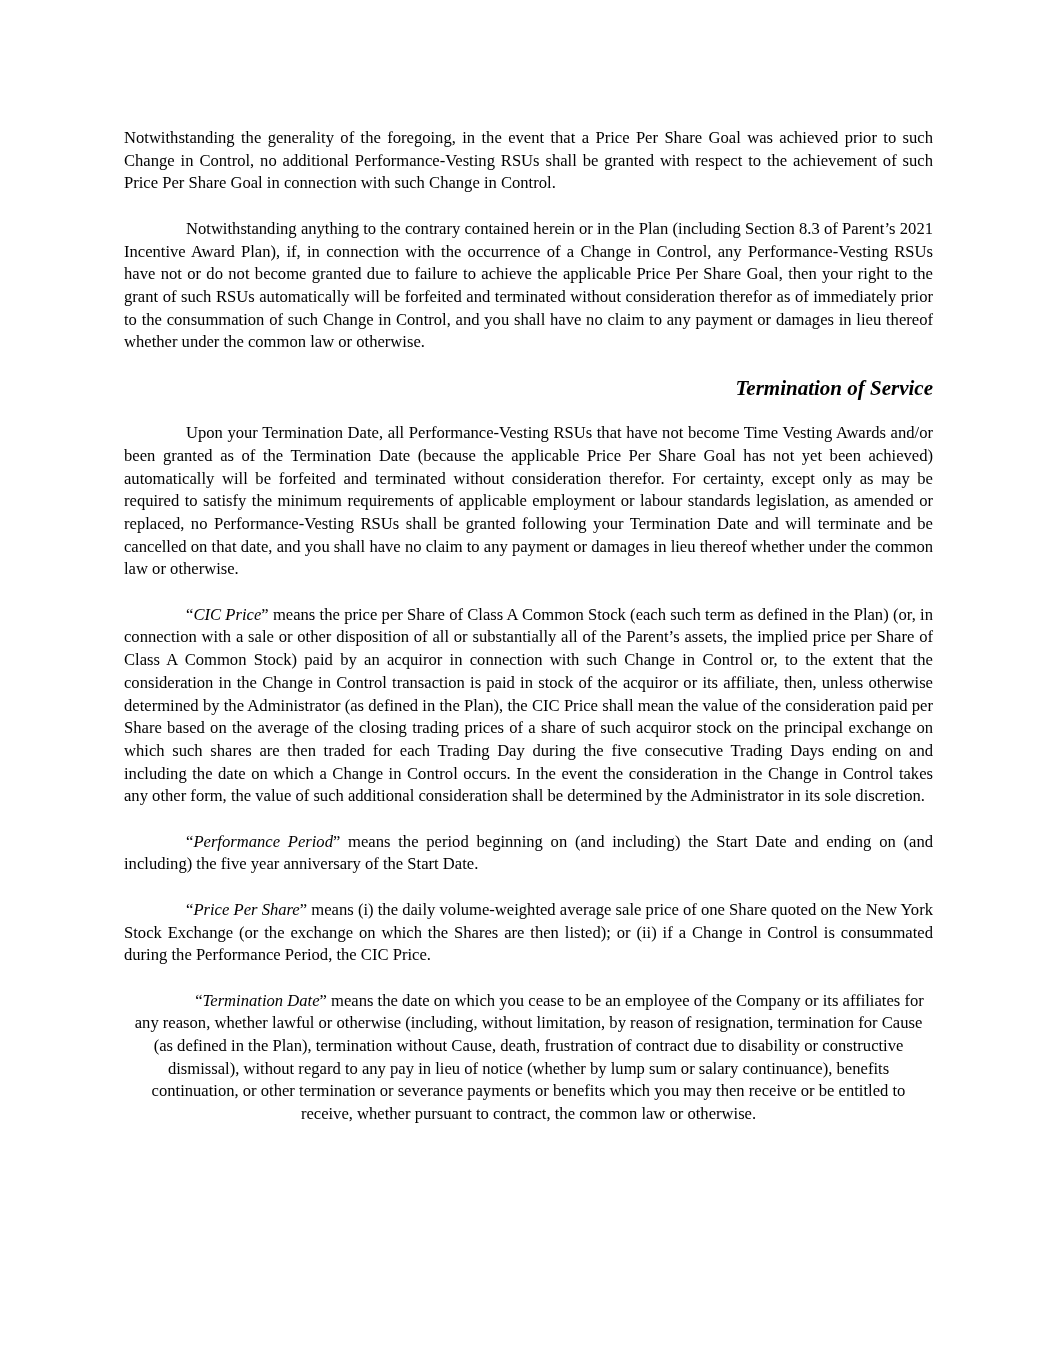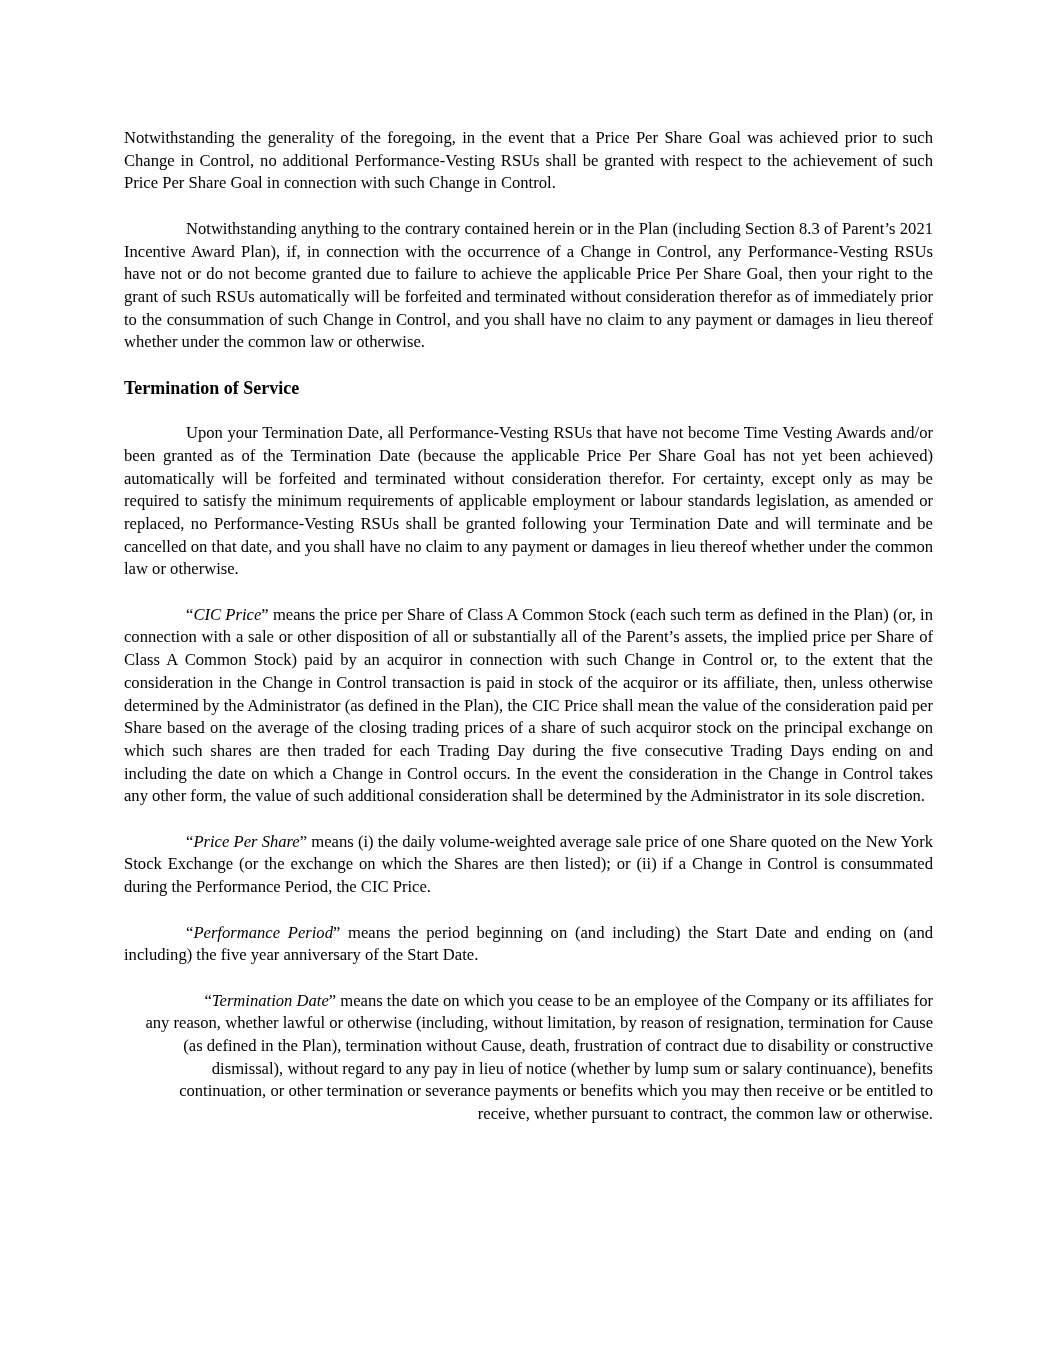--- a/index.html
+++ b/index.html
@@ -16,28 +16,29 @@
     height: 1290px;
     background: #ffffff;
     padding: 127px 122px 40px 124px;
   }
   .para {
     font-size: 16.6px;
     line-height: 22.7px;
     margin-bottom: 22.7px;
   }
   .justify { text-align: justify; }
-  .left { text-align: right; }
+  .left { text-align: center; }
   .indent { text-indent: 62px; }
   .heading {
-    font-size: 18px;
+    font-size: 21px;
     line-height: 22.7px;
     font-weight: bold;
+    font-style: italic;
     margin-bottom: 22.7px;
-    text-align: left;
+    text-align: right;
   }
   .term {
     font-weight: normal;
     font-style: italic;
   }
 </style>
 </head>
 <body>
 
 <div class="page">
@@ -46,19 +47,19 @@
 
   <p class="para justify indent">Notwithstanding anything to the contrary contained herein or in the Plan (including Section 8.3 of Parent’s 2021 Incentive Award Plan), if, in connection with the occurrence of a Change in Control, any Performance-Vesting RSUs have not or do not become granted due to failure to achieve the applicable Price Per Share Goal, then your right to the grant of such RSUs automatically will be forfeited and terminated without consideration therefor as of immediately prior to the consummation of such Change in Control, and you shall have no claim to any payment or damages in lieu thereof whether under the common law or otherwise.</p>
 
   <h3 class="heading">Termination of Service</h3>
 
   <p class="para justify indent">Upon your Termination Date, all Performance-Vesting RSUs that have not become Time Vesting Awards and/or been granted as of the Termination Date (because the applicable Price Per Share Goal has not yet been achieved) automatically will be forfeited and terminated without consideration therefor. For certainty, except only as may be required to satisfy the minimum requirements of applicable employment or labour standards legislation, as amended or replaced, no Performance-Vesting RSUs shall be granted following your Termination Date and will terminate and be cancelled on that date, and you shall have no claim to any payment or damages in lieu thereof whether under the common law or otherwise.</p>
 
 
   <p class="para justify indent"><span>“</span><span class="term">CIC Price</span><span>” means the price per Share of Class A Common Stock (each such term as defined in the Plan) (or, in connection with a sale or other disposition of all or substantially all of the Parent’s assets, the implied price per Share of Class A Common Stock) paid by an acquiror in connection with such Change in Control or, to the extent that the consideration in the Change in Control transaction is paid in stock of the acquiror or its affiliate, then, unless otherwise determined by the Administrator (as defined in the Plan), the CIC Price shall mean the value of the consideration paid per Share based on the average of the closing trading prices of a share of such acquiror stock on the principal exchange on which such shares are then traded for each Trading Day during the five consecutive Trading Days ending on and including the date on which a Change in Control occurs.  In the event the consideration in the Change in Control takes any other form, the value of such additional consideration shall be determined by the Administrator in its sole discretion.</span></p>
 
+  <p class="para justify indent"><span>“</span><span class="term">Performance Period</span><span>” means the period beginning on (and including) the Start Date and ending on (and including) the five year anniversary of the Start Date.</span></p>
+
   <p class="para justify indent"><span>“</span><span class="term">Price Per Share</span><span>” means (i) the daily volume-weighted average sale price of one Share quoted on the New York Stock Exchange (or the exchange on which the Shares are then listed); or (ii) if a Change in Control is consummated during the Performance Period, the CIC Price.</span></p>
-
-  <p class="para justify indent"><span>“</span><span class="term">Performance Period</span><span>” means the period beginning on (and including) the Start Date and ending on (and including) the five year anniversary of the Start Date.</span></p>
 
   <p class="para left indent"><span>“</span><span class="term">Termination Date</span><span>” means the date on which you cease to be an employee of the Company or its affiliates for any reason, whether lawful or otherwise (including, without limitation, by reason of resignation, termination for Cause (as defined in the Plan), termination without Cause, death, frustration of contract due to disability or constructive dismissal), without regard to any pay in lieu of notice (whether by lump sum or salary continuance), benefits continuation, or other termination or severance payments or benefits which you may then receive or be entitled to receive, whether pursuant to contract, the common law or otherwise.</span></p>
 
 </div>
 
 </body></html>

